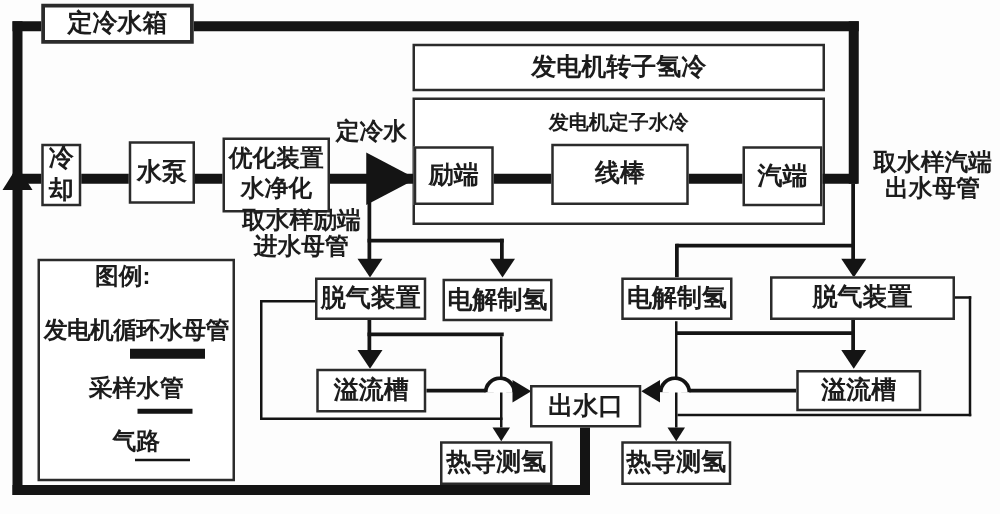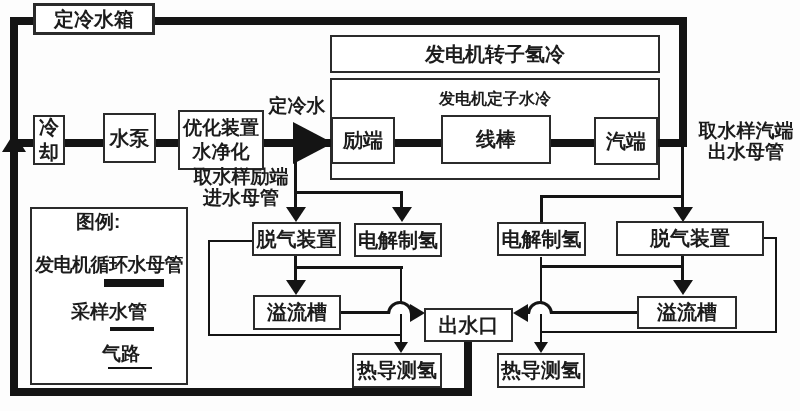--- a/index.html
+++ b/index.html
@@ -104,16 +104,16 @@
 进水母管</div>
   <div class="lbl" style="left:693px;top:120px;width:106px;">取水样汽端
 出水母管</div>
 
   <div class="box" style="left:30px;top:207px;width:158px;height:178px;"></div>
   <div class="lbl" style="left:36px;top:211px;text-align:right;margin-left:40px;">图例:</div>
   <div class="lbl" style="left:31px;top:254px;width:156px;font-size:19px;letter-spacing:-0.5px;">发电机循环水母管</div>
   <div class="legendline" style="left:104px;top:279px;width:60px;height:8px;"></div>
   <div class="lbl" style="left:31px;top:301px;width:156px;">采样水管</div>
   <div class="legendline" style="left:110px;top:327px;width:44px;height:4px;"></div>
-  <div class="lbl" style="left:31px;top:343px;width:156px;margin-left:12px;">气路</div>
+  <div class="lbl" style="left:31px;top:343px;width:156px;">气路</div>
   <div class="legendline" style="left:108px;top:367px;width:44px;height:2px;"></div>
 
 </div>
 
 </body></html>

